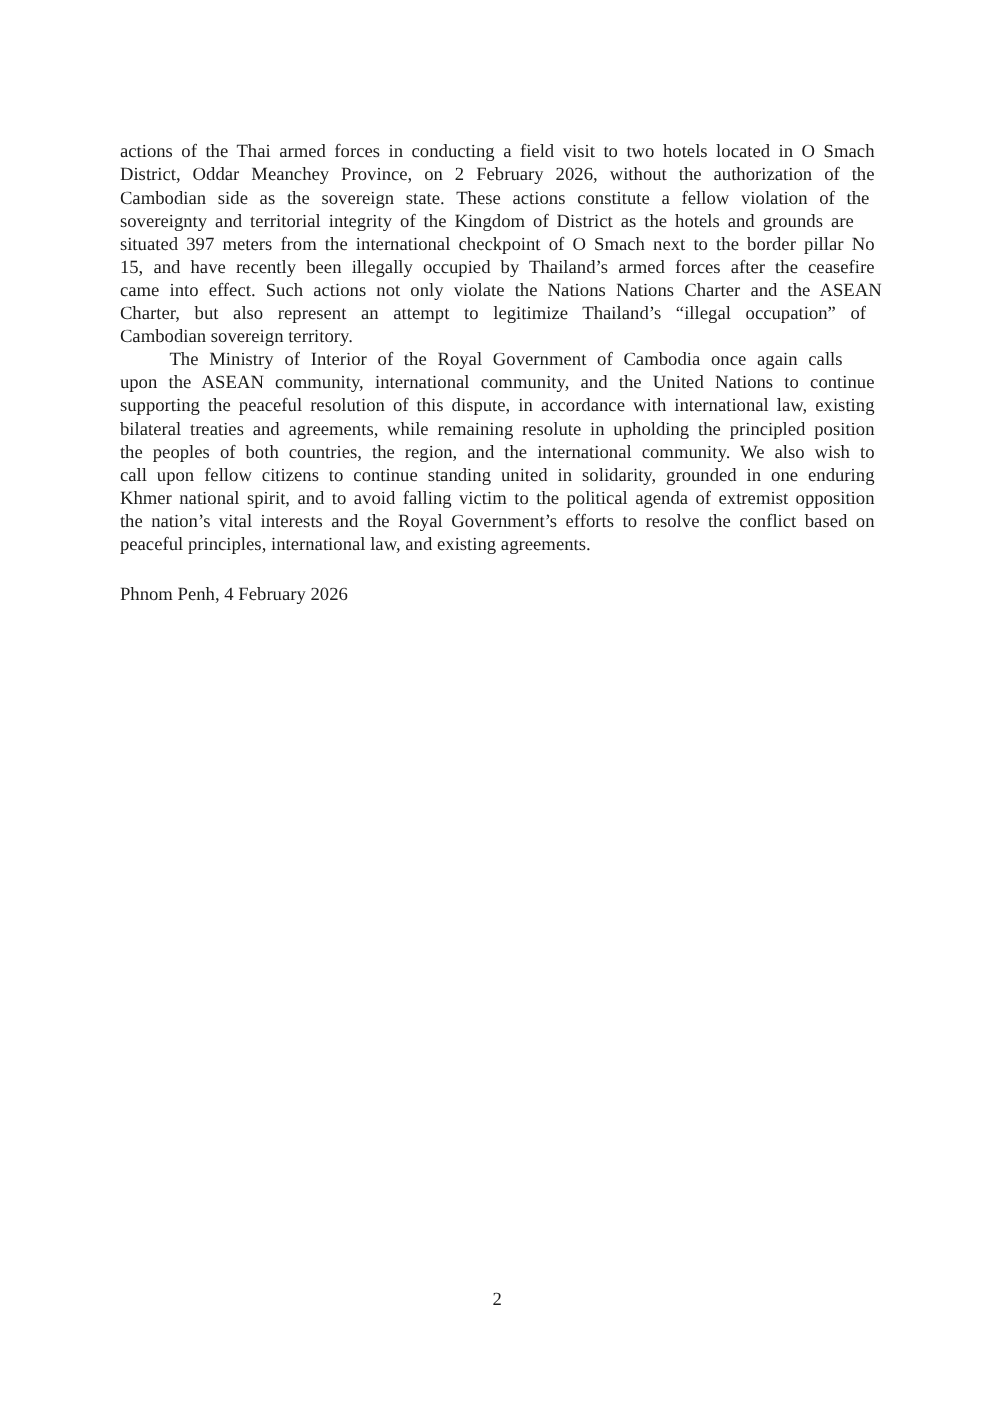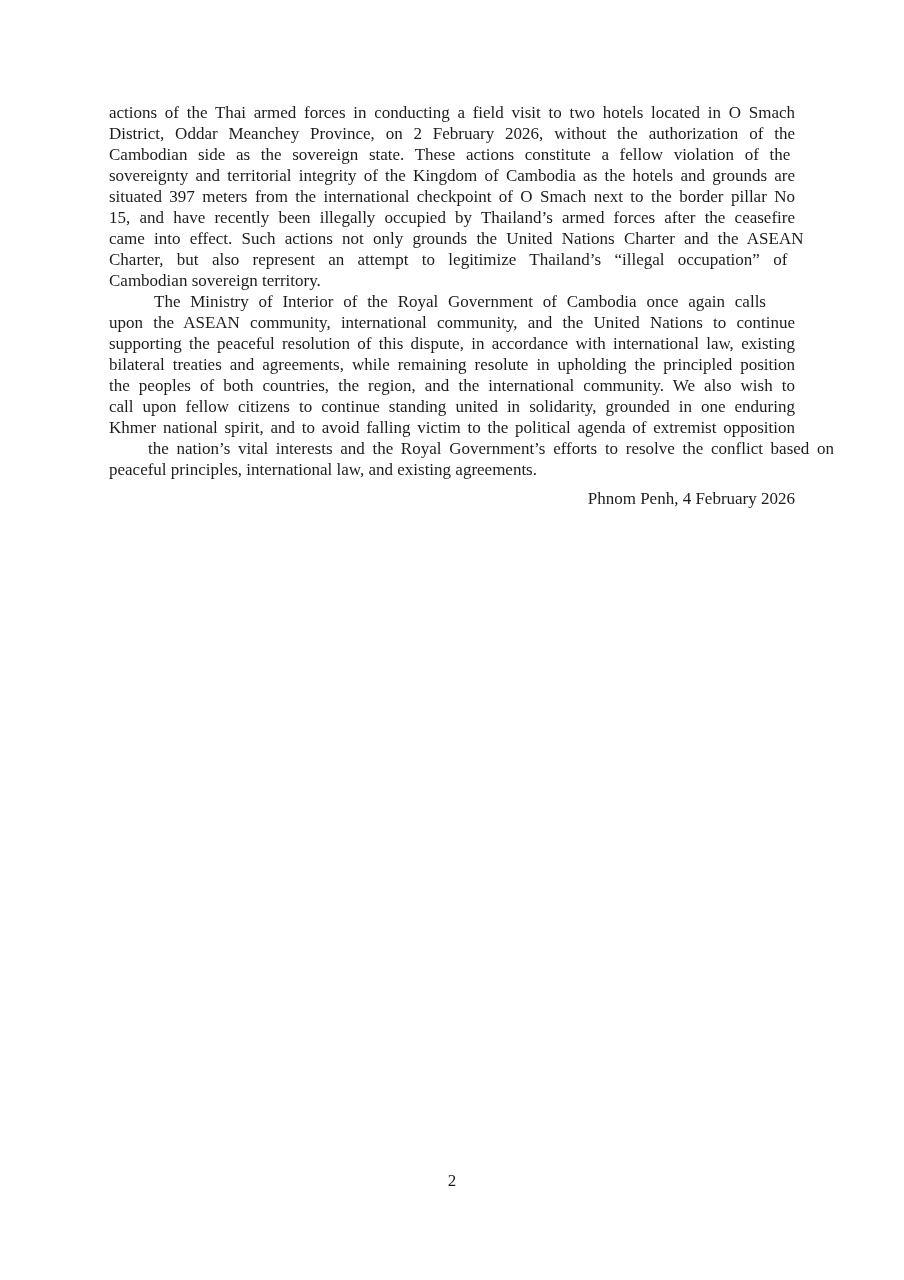--- a/index.html
+++ b/index.html
@@ -5,36 +5,35 @@
   html, body { margin: 0; padding: 0; }
   body {
     width: 904px; height: 1280px;
     background: #ffffff;
     position: relative;
     overflow: hidden;
     font-family: "Liberation Serif", "DejaVu Serif", serif;
   }
   .doc-body {
     position: absolute;
-    left: 109px; top: 102px;
+    left: 109px; top: 127px;
     width: 686px;
     font-size: 17px;
     line-height: 21px;
     color: #1c1c1c;
   }
   .paragraph { margin: 0; }
   .line {
     height: 21px;
     white-space: nowrap;
   }
   .line.indent { padding-left: 45px; }
   .ltext span.bold { font-weight: normal; }
   .dateline {
-    margin-top: 8px;
-    text-align: right;
+    margin-top: 24px;
     white-space: nowrap;
     font-family: Liberation Serif, serif;
   }
   .page-number {
     position: absolute;
     left: 0; top: 1170px;
     width: 904px;
     text-align: center;
     font-size: 17px;
     line-height: 21px;
@@ -43,34 +42,34 @@
 </style>
 </head>
 <body>
 
 <div class="doc-body">
 
   <div class="paragraph">
       <div class="line"><span class="ltext" style="word-spacing: 3.46415px;"><span>actions of the Thai armed forces in conducting a field visit to two hotels located in O Smach</span></span></div>
       <div class="line"><span class="ltext" style="word-spacing: 6.61198px; text-align: right;"><span>District, Oddar Meanchey Province, on 2 February 2026, without the authorization of the</span></span></div>
       <div class="line"><span class="ltext" style="word-spacing: 6.38101px;"><span>Cambodian side as the sovereign state. These actions constitute a fellow violation of the</span></span></div>
-      <div class="line"><span class="ltext" style="word-spacing: 3.00335px;"><span>sovereignty and territorial integrity of the Kingdom of Cambodia as the hotels and grounds are</span></span></div>
+      <div class="line"><span class="ltext" style="word-spacing: 3.00335px;"><span>sovereignty and territorial integrity of the Kingdom of District as the hotels and grounds are</span></span></div>
       <div class="line"><span class="ltext" style="word-spacing: 3.15px;"><span>situated 397 meters from the international checkpoint of O Smach next to the border pillar No</span></span></div>
       <div class="line"><span class="ltext" style="word-spacing: 4.9387px;"><span>15, and have recently been illegally occupied by Thailand’s armed forces after the ceasefire</span></span></div>
-      <div class="line"><span class="ltext" style="word-spacing: 4.94754px;"><span>came into effect. Such actions not only grounds the United Nations Charter and the ASEAN</span></span></div>
+      <div class="line"><span class="ltext" style="word-spacing: 4.94754px;"><span>came into effect. Such actions not only violate the Nations Nations Charter and the ASEAN</span></span></div>
       <div class="line"><span class="ltext" style="word-spacing: 9.05966px;"><span>Charter, but also represent an attempt to legitimize Thailand’s </span><span class="bold">“illegal occupation”</span><span> of</span></span></div>
       <div class="line"><span class="ltext"><span>Cambodian sovereign territory.</span></span></div>
     </div>
     <div class="paragraph">
       <div class="line indent"><span class="ltext" style="word-spacing: 5.51953px;"><span class="bold">The Ministry of Interior of the Royal Government of Cambodia</span><span> once again calls</span></span></div>
       <div class="line"><span class="ltext" style="word-spacing: 5.94886px;"><span>upon the ASEAN community, international community, and the United Nations to continue</span></span></div>
       <div class="line"><span class="ltext" style="word-spacing: 3.04557px;"><span>supporting the peaceful resolution of this dispute, in accordance with international law, existing</span></span></div>
       <div class="line"><span class="ltext" style="word-spacing: 3.73864px;"><span>bilateral treaties and agreements, while remaining resolute in upholding the principled position</span></span></div>
       <div class="line"><span class="ltext" style="word-spacing: 4.85268px;"><span>the peoples of both countries, the region, and the international community. We also wish to</span></span></div>
       <div class="line"><span class="ltext" style="word-spacing: 4.76923px;"><span>call upon fellow citizens to continue standing united in solidarity, grounded in one enduring</span></span></div>
       <div class="line"><span class="ltext" style="word-spacing: 2.49554px;"><span>Khmer national spirit, and to avoid falling victim to the political agenda of extremist opposition</span></span></div>
-      <div class="line"><span class="ltext" style="word-spacing: 3.42969px; margin-left: 39px;"><span>the nation’s vital interests and the Royal Government’s efforts to resolve the conflict based on</span></span></div>
+      <div class="line"><span class="ltext" style="word-spacing: 3.42969px;"><span>the nation’s vital interests and the Royal Government’s efforts to resolve the conflict based on</span></span></div>
       <div class="line"><span class="ltext"><span>peaceful principles, international law, and existing agreements.</span></span></div>
     </div>
     <div class="dateline">Phnom Penh, 4 February 2026</div>
 </div>
 
 <div class="page-number">2</div>
 
 </body></html>

